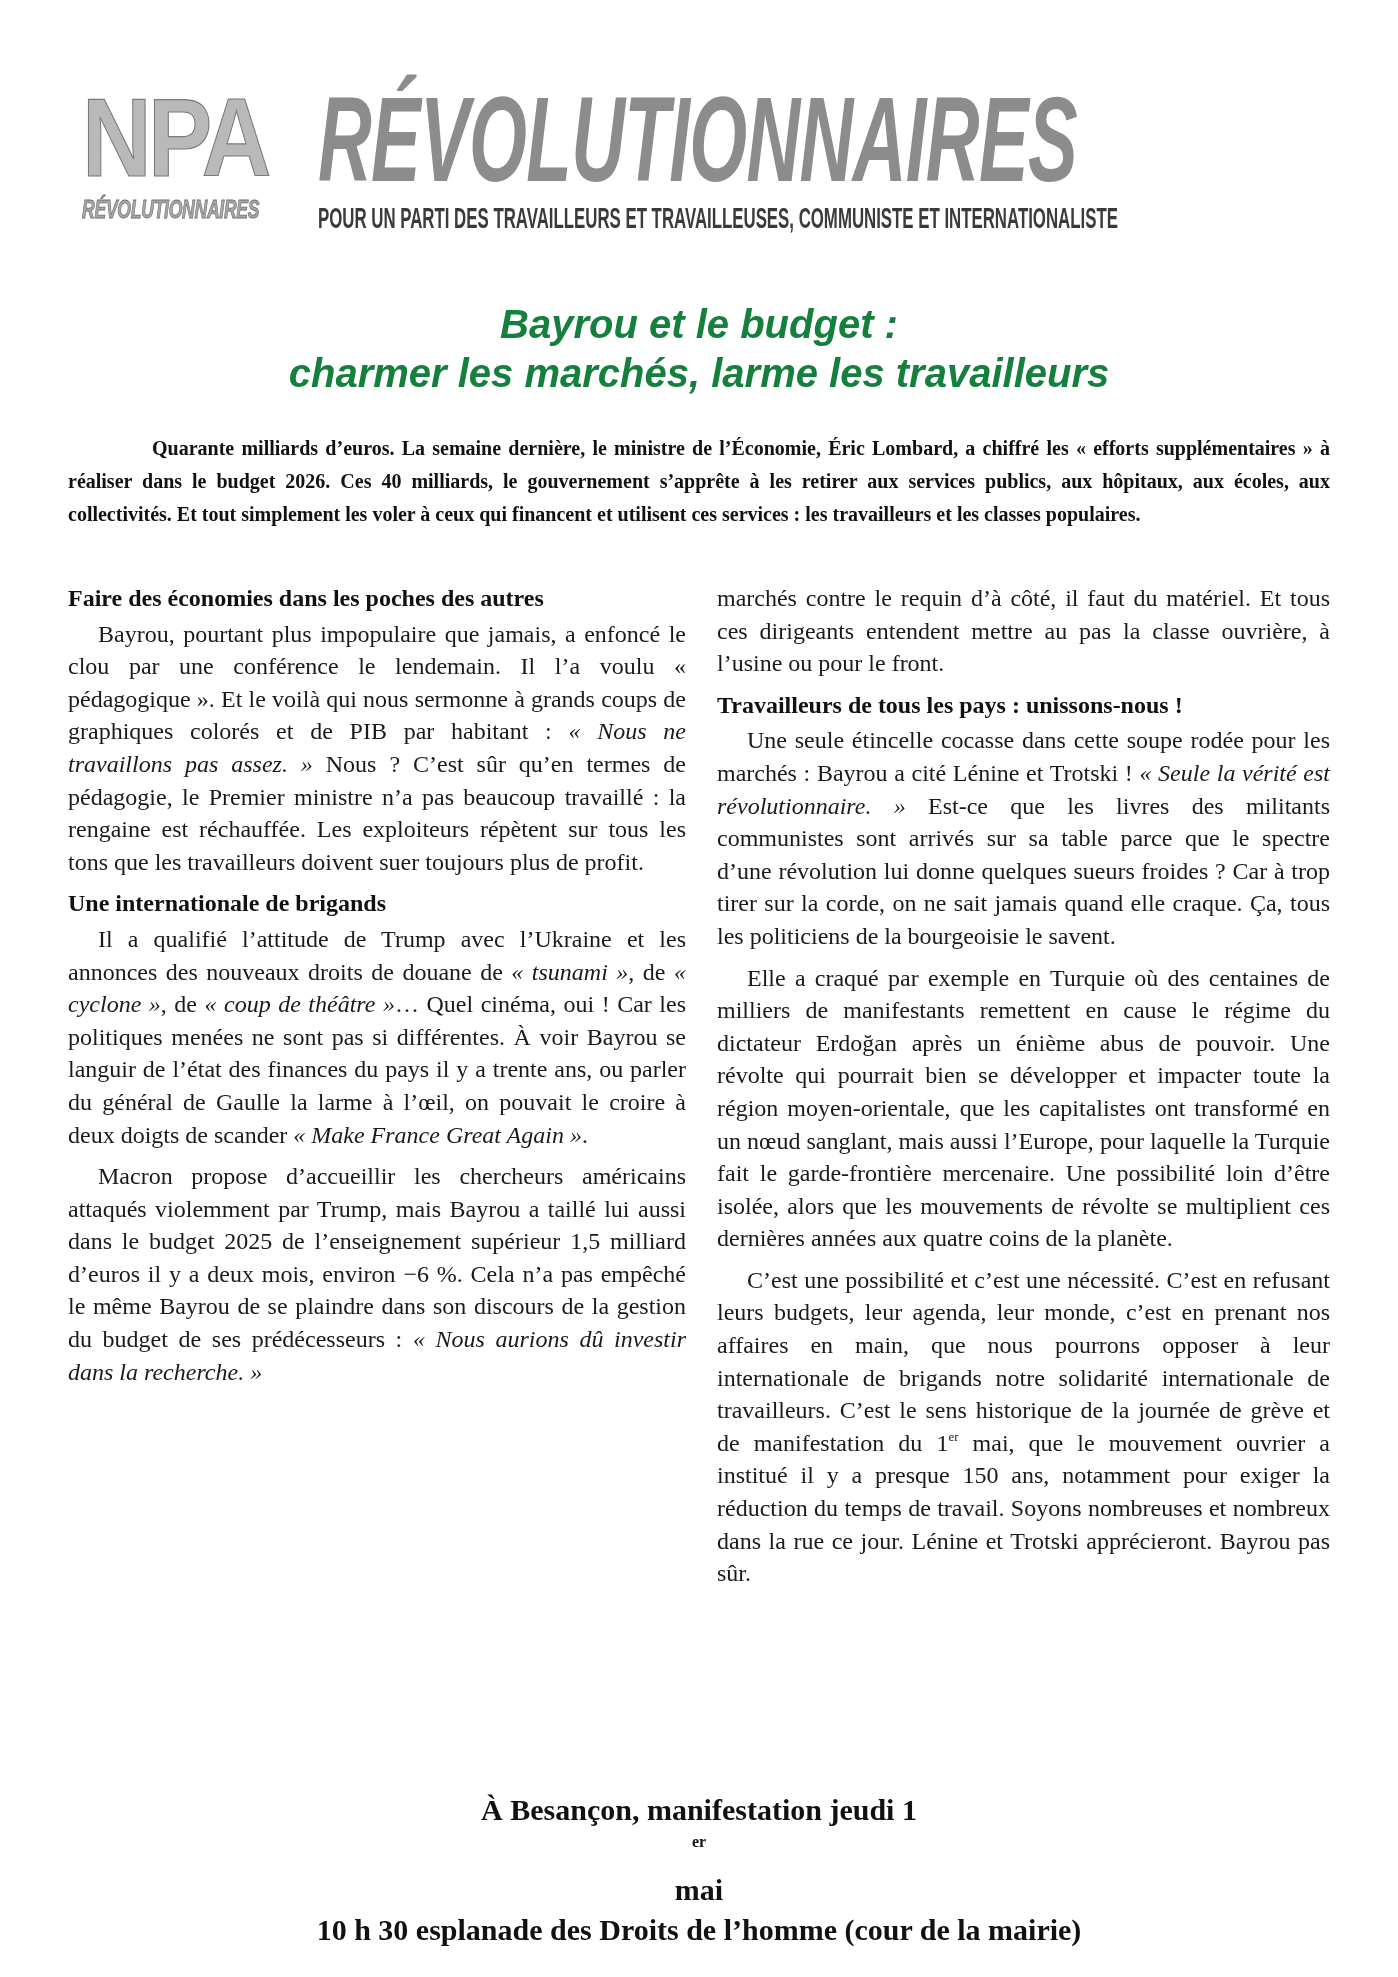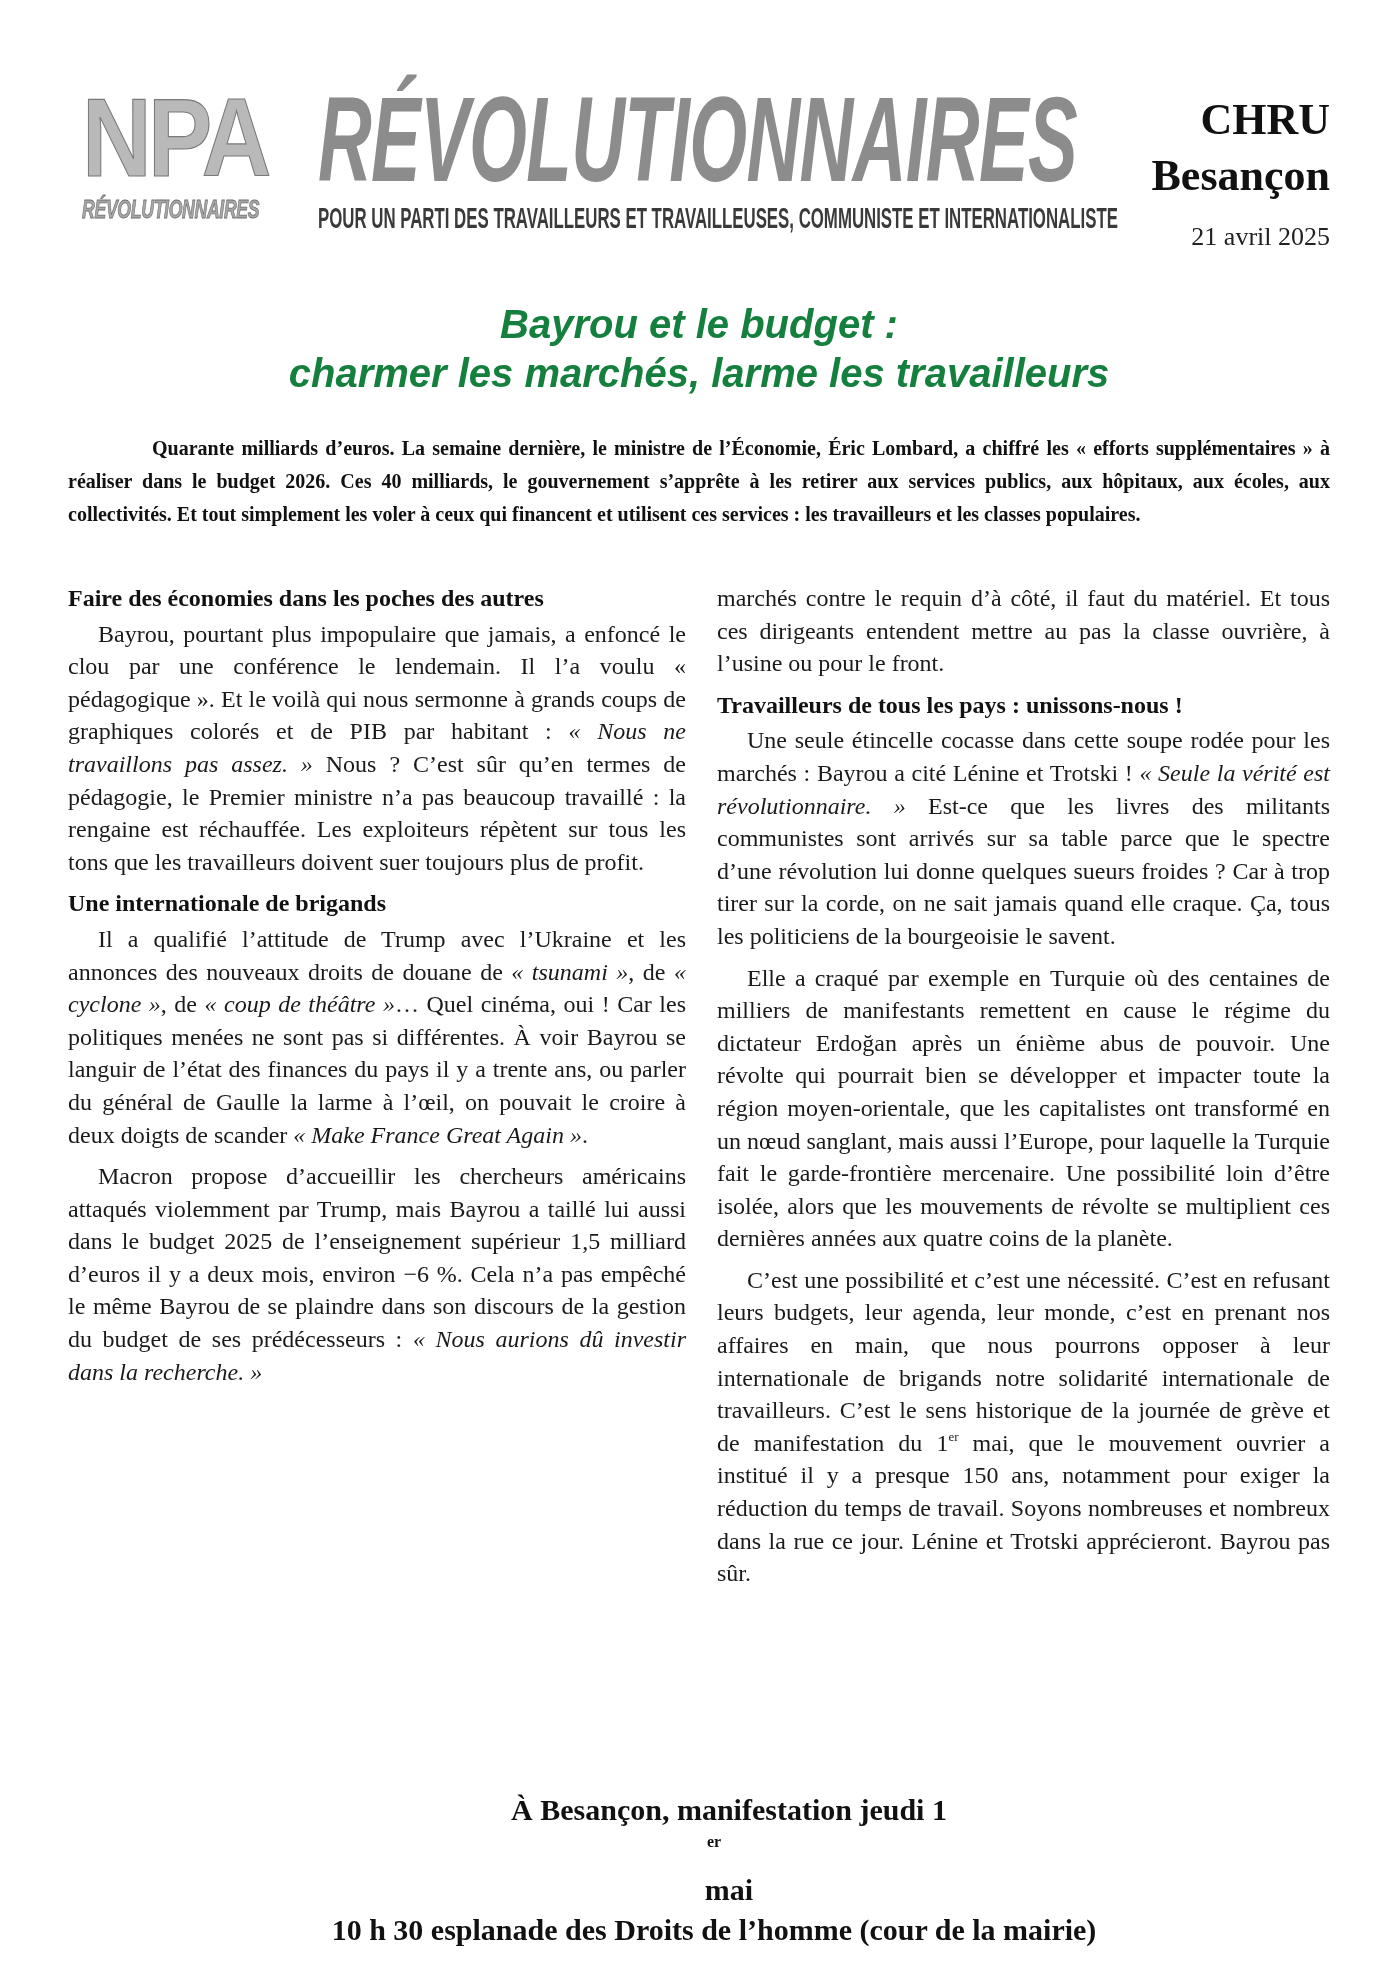--- a/index.html
+++ b/index.html
@@ -76,43 +76,38 @@
   .col p.cont { text-indent: 0; }
   .col em { font-style: italic; }
   sup { font-size: 13px; line-height: 0; vertical-align: 10px; }
 
   
   .callout {
     position: absolute; left: 0; top: 1790px; width: 1398px; text-align: center;
     font-family: "Liberation Serif", serif; font-weight: bold;
     font-size: 30px; line-height: 40px; color: #111;
   }
-  .callout span { display: block; padding-left: 30px; }
+  .callout span { display: block; }
   .callout sup { font-size: 16px; vertical-align: 13px; }
 </style>
 </head>
 <body>
 
 <div class="page">
 
   <div class="logo-npa">
     <span class="npa-big">NPA</span>
     <span class="npa-sub">RÉVOLUTIONNAIRES</span>
   </div>
 
   <div class="masthead-title">
     <span class="big">RÉVOLUTIONNAIRES</span>
     <span class="tagline">POUR UN PARTI DES TRAVAILLEURS ET TRAVAILLEUSES, COMMUNISTE ET INTERNATIONALISTE</span>
   </div>
 
-  <div class="edition">
-    <span class="place">CHRU</span>
-    <span class="place">Besançon</span>
-    <span class="date">21 avril 2025</span>
-  </div>
 
   <h1 class="headline" style="margin:0;">
     <span>Bayrou et le budget :</span>
     <span>charmer les marchés, larme les travailleurs</span>
   </h1>
 
   <p class="lead" style="margin:0;">Quarante milliards d’euros. La semaine dernière, le ministre de l’Économie, Éric Lombard, a chiffré les « efforts supplémentaires » à réaliser dans le budget 2026. Ces 40 milliards, le gouvernement s’apprête à les retirer aux services publics, aux hôpitaux, aux écoles, aux collectivités. Et tout simplement les voler à ceux qui financent et utilisent ces services : les travailleurs et les classes populaires.</p>
 
   <div class="col col-left">
     <h2>Faire des économies dans les poches des autres</h2>

